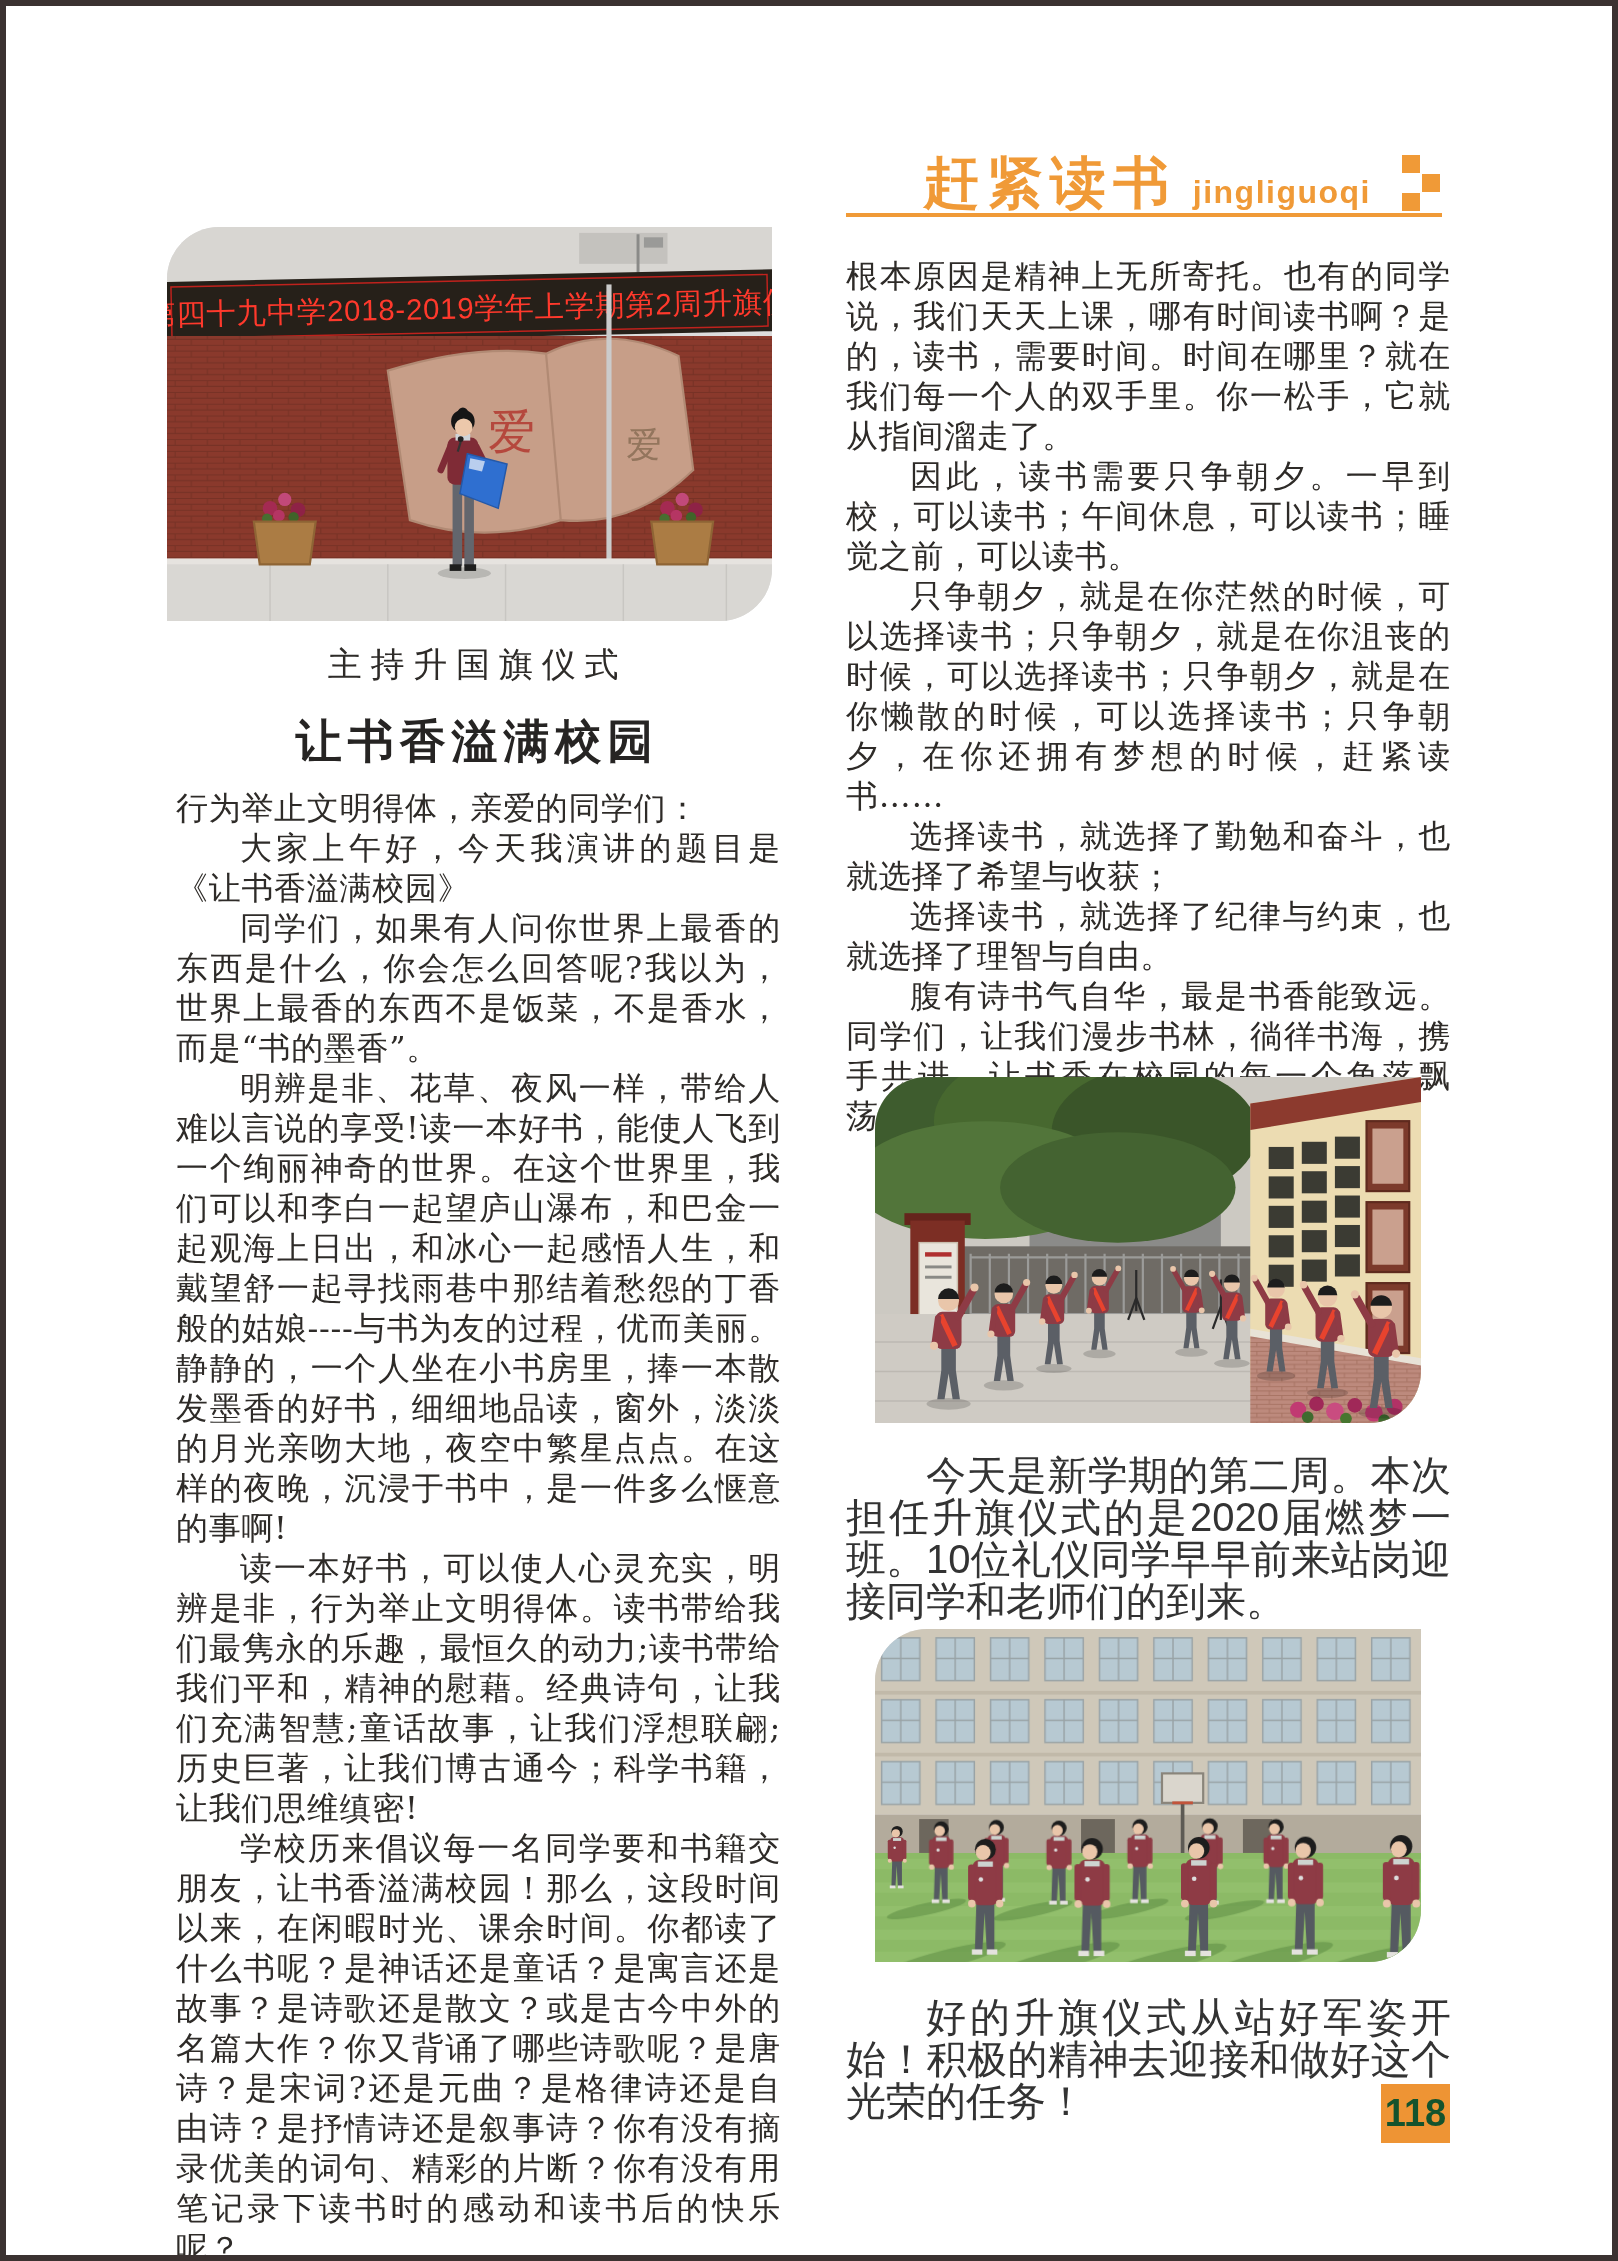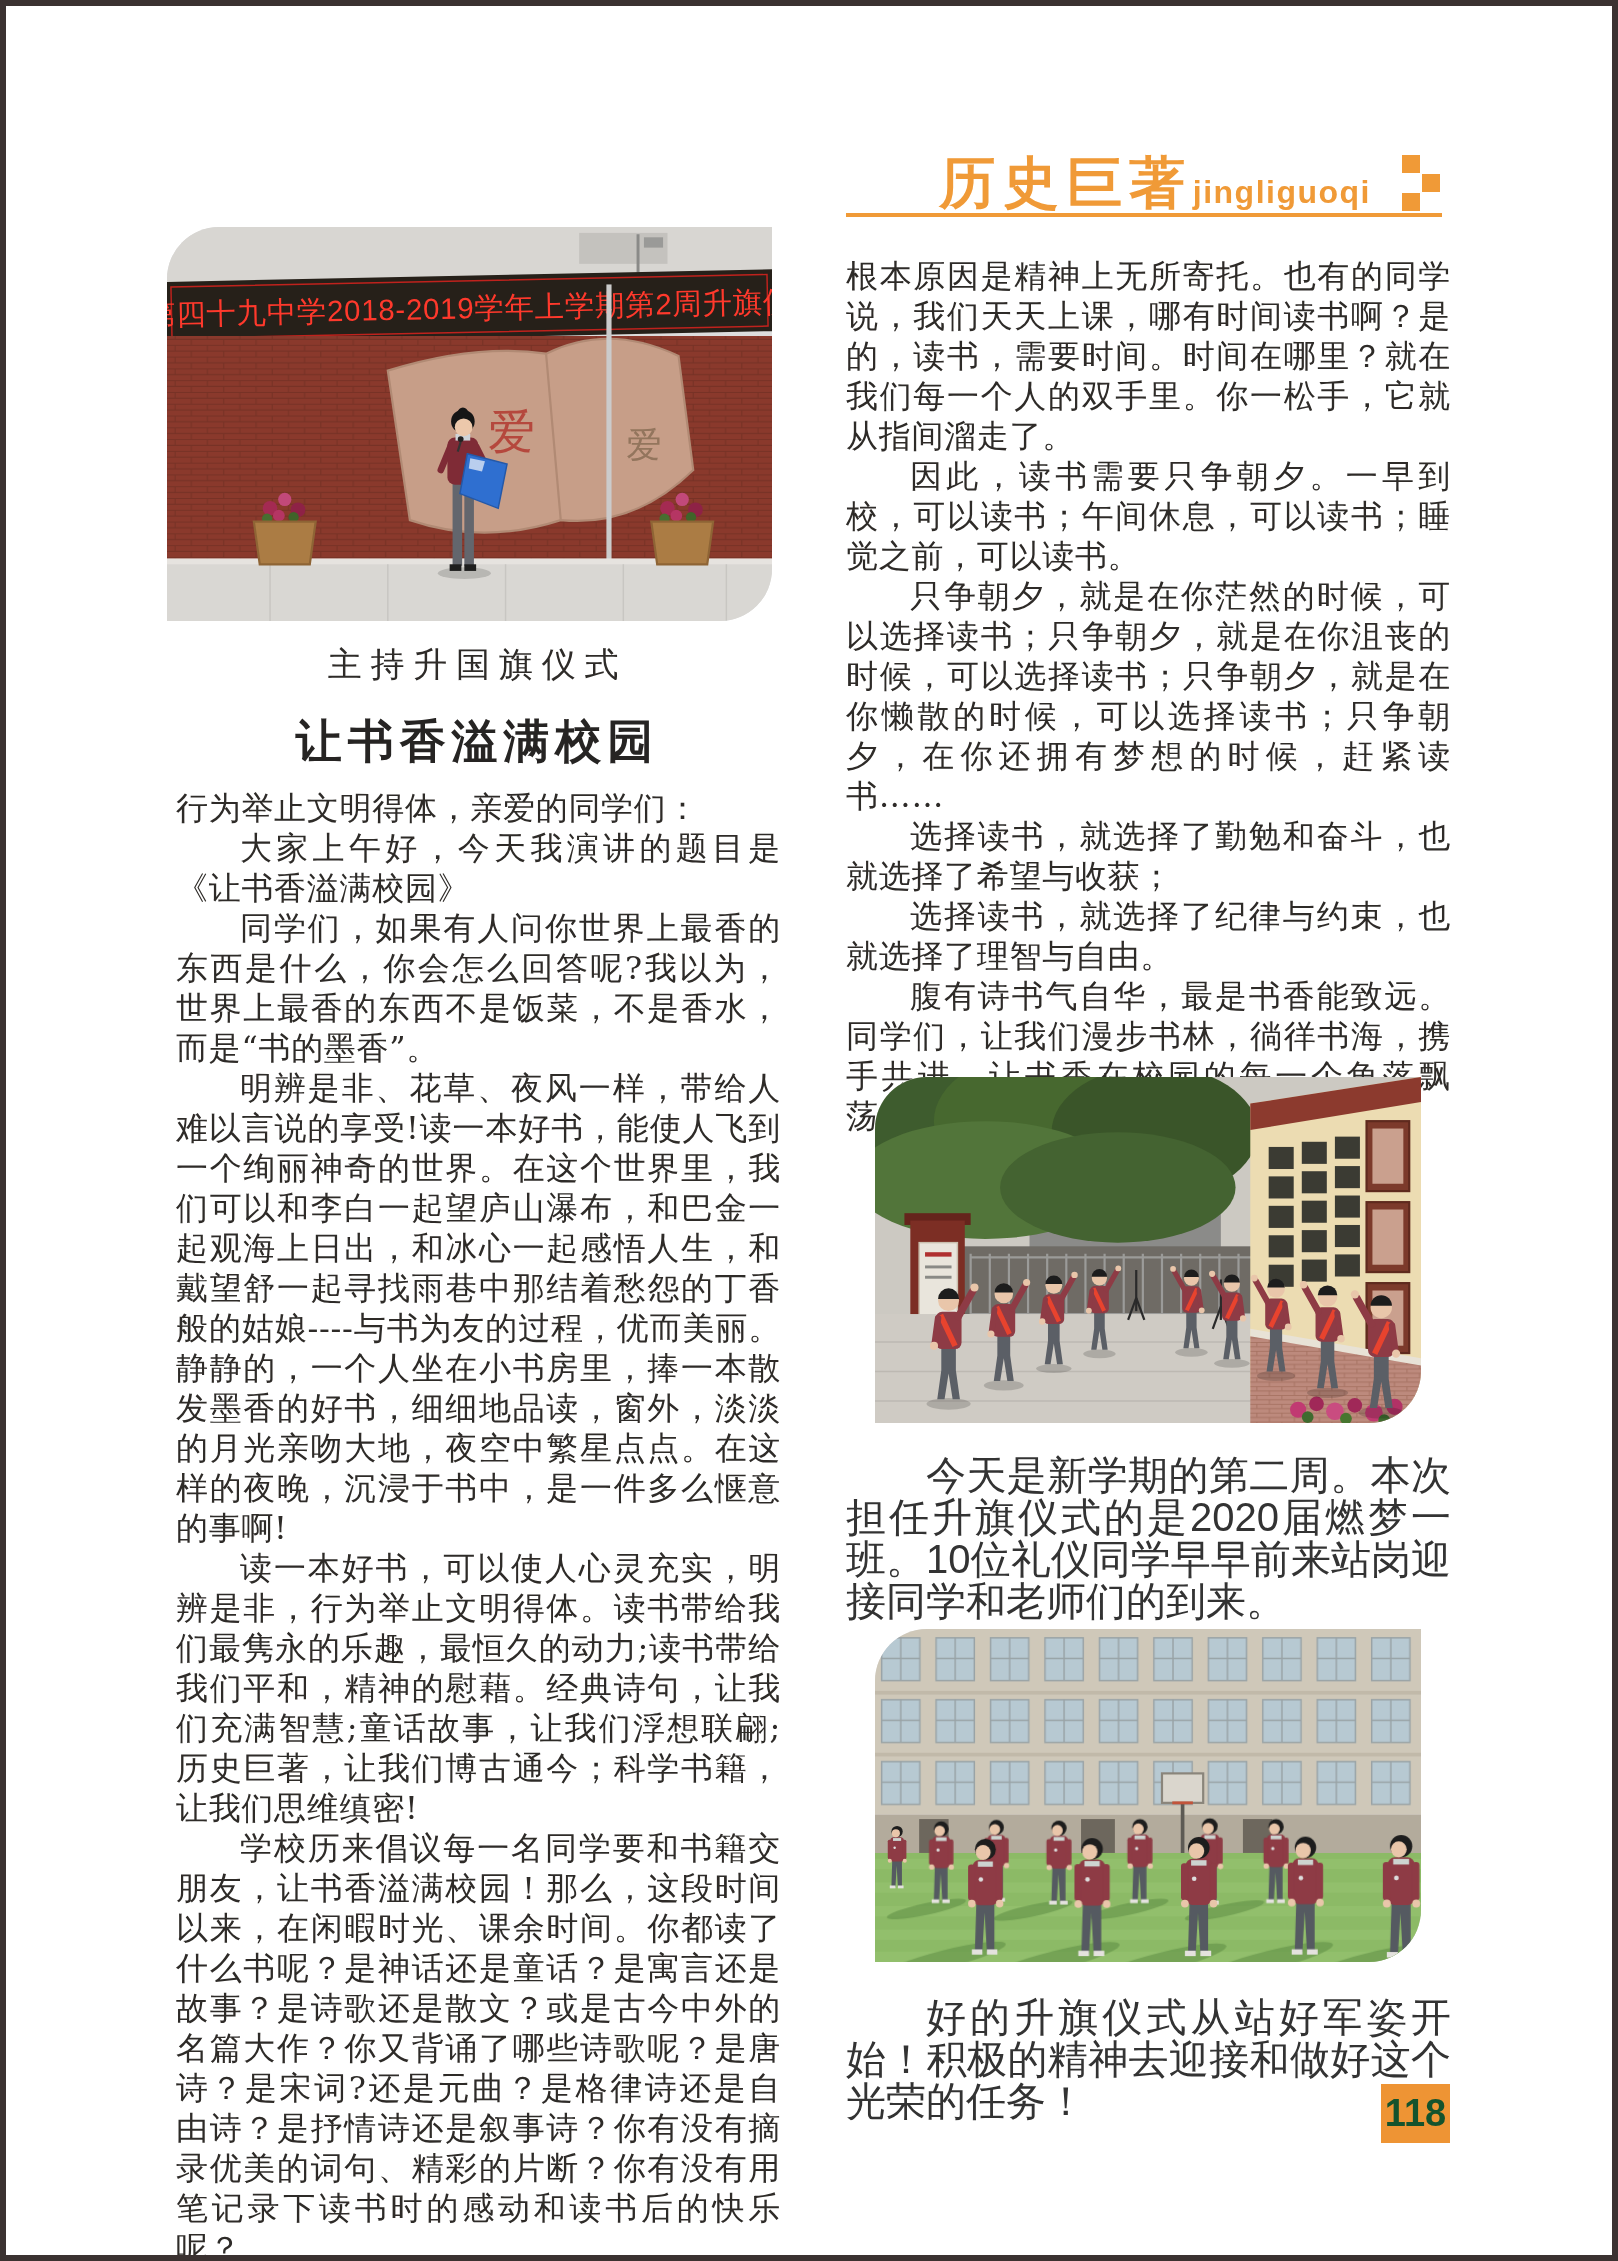--- a/index.html
+++ b/index.html
@@ -12,21 +12,21 @@
   .header-row{
     position:absolute;top:137px;left:840px;width:596px;height:68px;
     display:flex;align-items:flex-end;justify-content:flex-end;
   }
   .header-title{
     font-size:56px;font-weight:bold;color:#F09A37;letter-spacing:7.4px;
     line-height:1;white-space:nowrap;
   }
   .header-pinyin{
     font-size:32px;font-weight:bold;color:#F09A37;letter-spacing:1.5px;
-    line-height:1;padding-bottom:2.9px;white-space:nowrap;
+    line-height:1;margin-left:16px;padding-bottom:2.9px;white-space:nowrap;
   }
   .pixel-squares{position:relative;width:40px;height:56px;margin-left:31px;}
   .pixel-squares span{position:absolute;width:18.4px;height:18.4px;background:#F09A37;}
   .pixel-squares .s1{left:0;top:0;}
   .pixel-squares .s2{left:20px;top:19px;}
   .pixel-squares .s3{left:0;top:38px;}
   .header-rule{position:absolute;top:207px;left:840px;width:596px;height:3.7px;background:#F09A37;}
   
   .photo{position:absolute;overflow:hidden;border-radius:52px 0 52px 0;background:#ddd;}
   .photo svg{display:block;width:100%;height:100%;}
@@ -66,21 +66,21 @@
     background:#EE9434;color:#14532d;display:flex;align-items:center;justify-content:center;
     font-size:38px;font-weight:bold;font-family:"Liberation Sans","DejaVu Sans",sans-serif;
   }
 </style>
 </head>
 <body>
 
 <div class="page">
 
   <div class="header-row">
-    <span class="header-title">历史巨著</span>
+    <span class="header-title">赶紧读书</span>
     <span class="header-pinyin">jingliguoqi</span>
     <span class="pixel-squares">
       <span class="s1"></span>
         <span class="s2"></span>
         <span class="s3"></span>
     </span>
   </div>
   <div class="header-rule"></div>
 
   <div class="photo photo-left">

